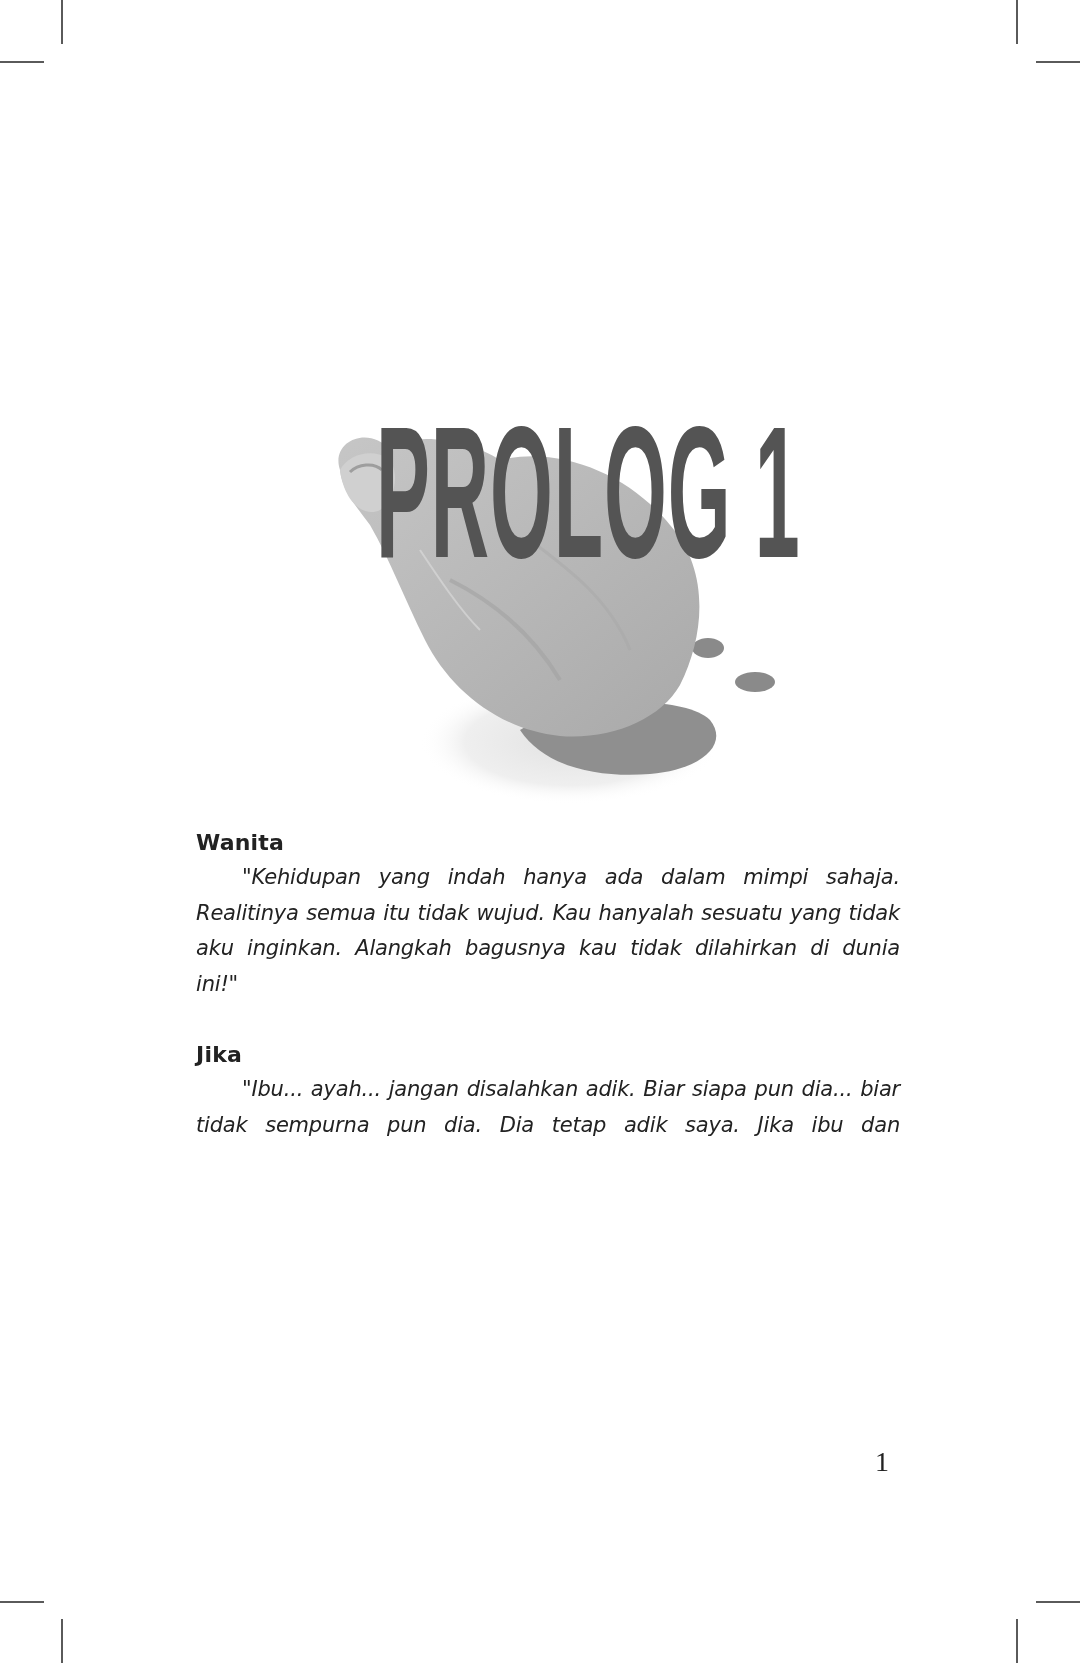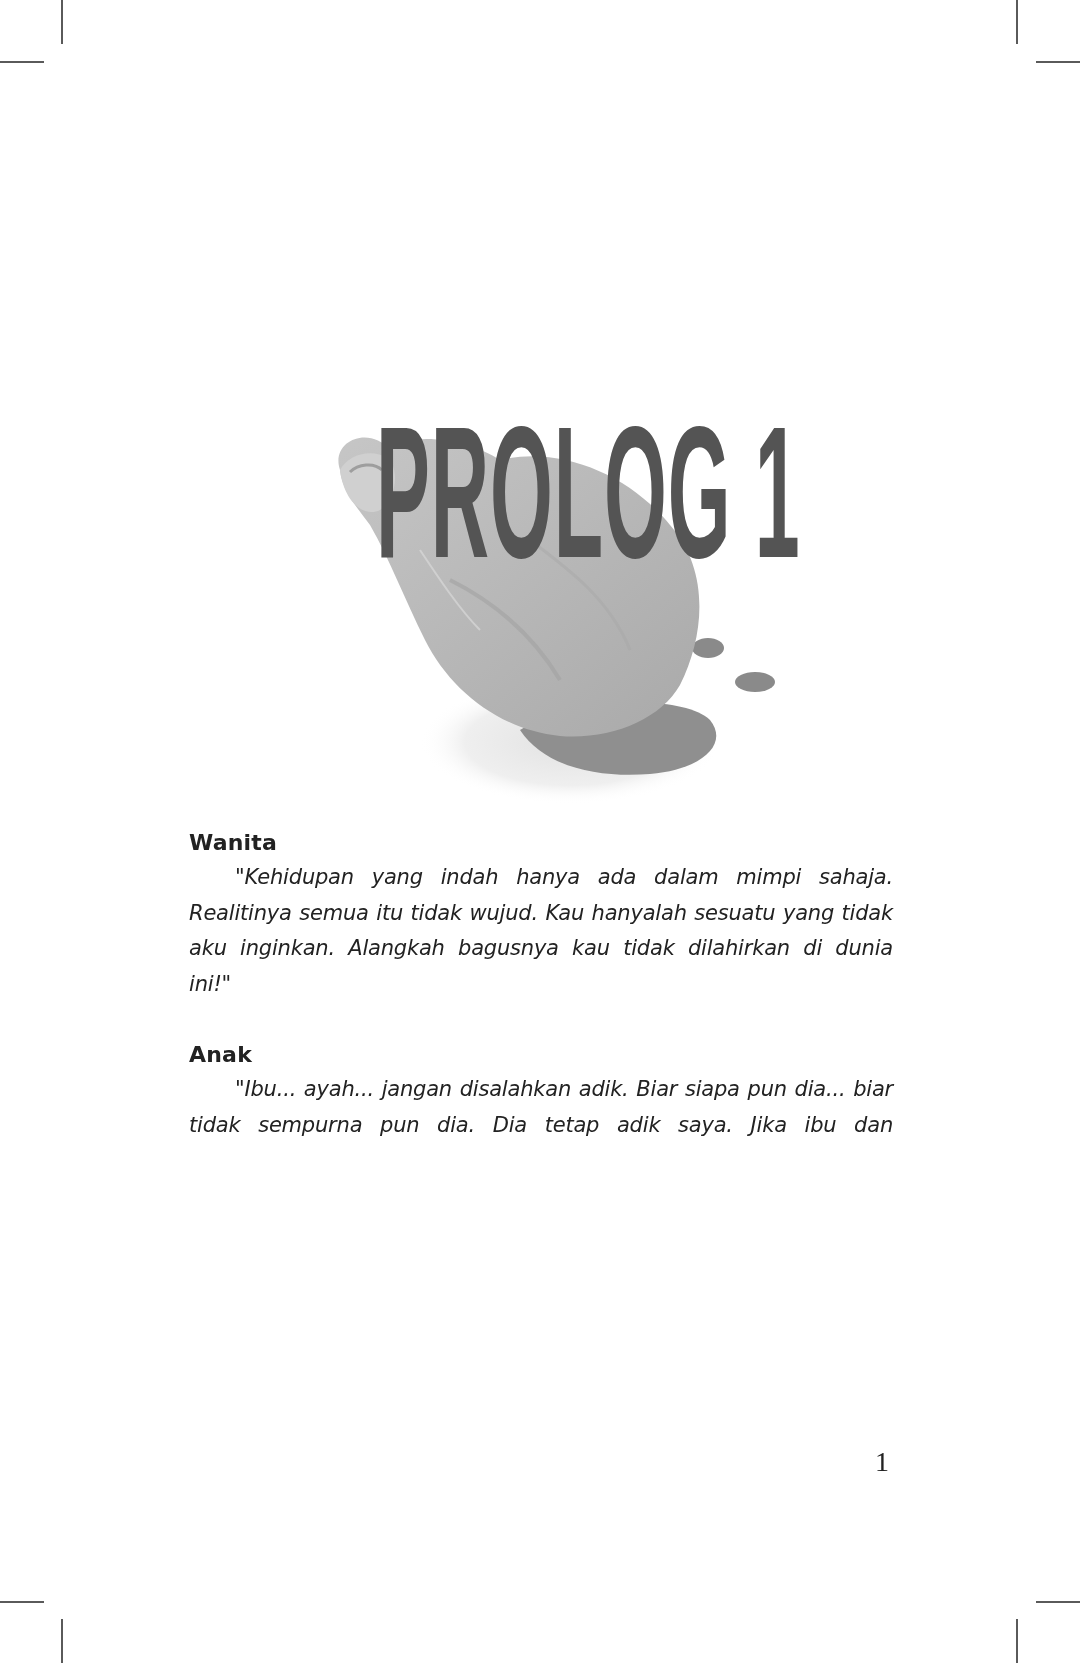--- a/index.html
+++ b/index.html
@@ -45,21 +45,21 @@
       line-height: 156px;
       color: #545454;
       letter-spacing: 2px;
       white-space: nowrap;
       transform-origin: left top;
       transform: scaleX(0.43);
     }
 
     .body-text {
       position: absolute;
-      left: 189px;
+      left: 196px;
       top: 826px;
       width: 704px;
     }
     .speaker {
       margin: 0;
       font-family: "DejaVu Sans", sans-serif;
       font-weight: bold;
       font-size: 22px;
       line-height: 34px;
       color: #222;
@@ -138,18 +138,18 @@
 </div>
 
 <h1 class="chapter-title">PROLOG 1</h1>
 
 <div class="body-text">
   <div class="section">
     <p class="speaker">Wanita</p>
     <p class="quote">"Kehidupan yang indah hanya ada dalam mimpi sahaja. Realitinya semua itu tidak wujud. Kau hanyalah sesuatu yang tidak aku inginkan. Alangkah bagusnya kau tidak dilahirkan di dunia ini!"</p>
   </div>
   <div class="section">
-    <p class="speaker">Anak</p>
+    <p class="speaker">Jika</p>
     <p class="quote" style="text-align-last: justify;">"Ibu... ayah... jangan disalahkan adik. Biar siapa pun dia... biar tidak sempurna pun dia. Dia tetap adik saya. Jika ibu dan</p>
   </div>
 </div>
 
 <div class="page-number">1</div>
 
 </body></html>

